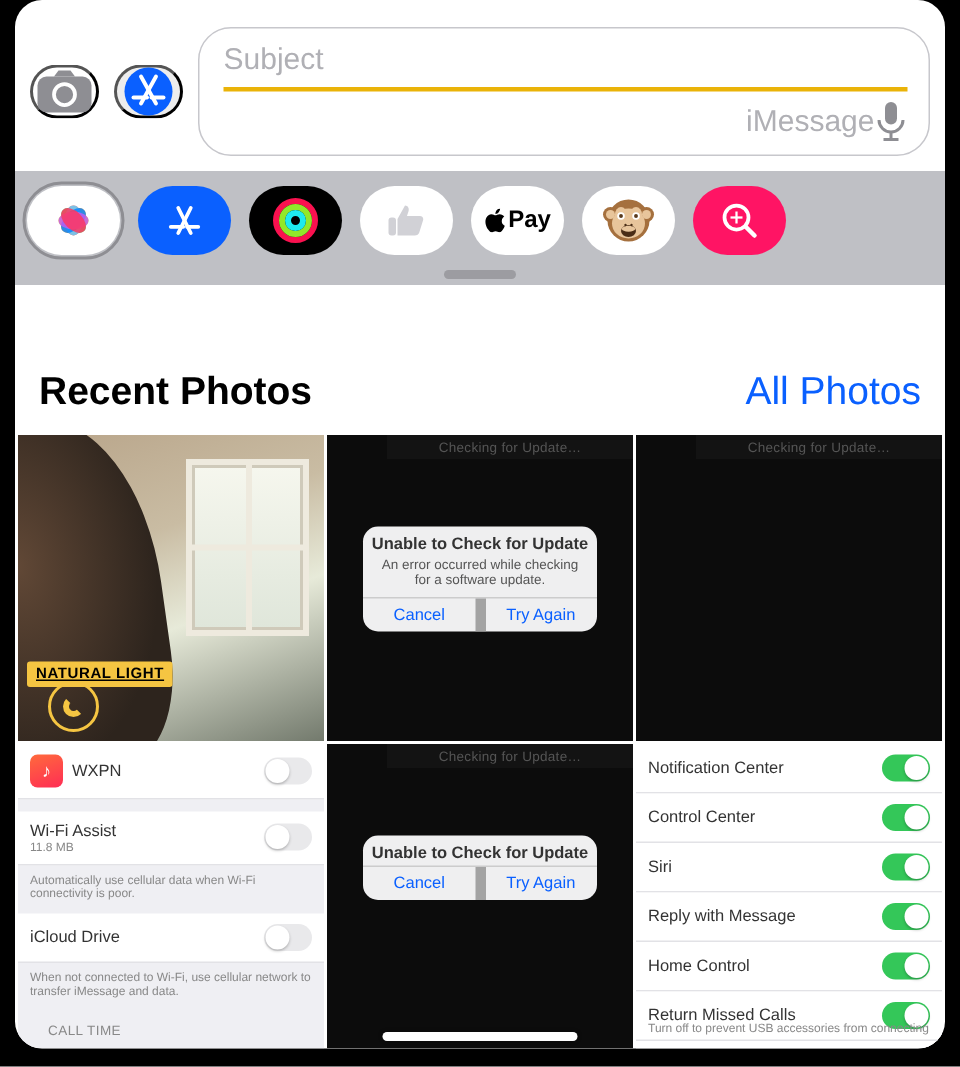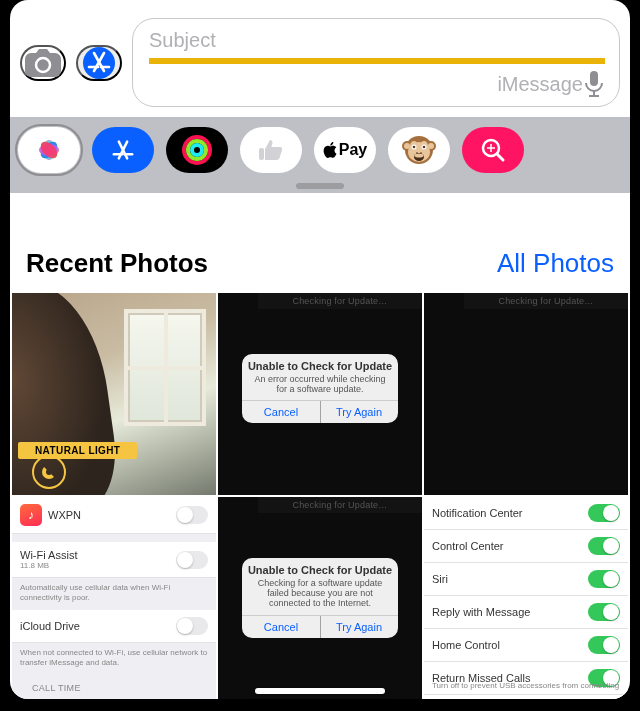--- a/index.html
+++ b/index.html
@@ -40,21 +40,21 @@
     border: 1px solid #c7c7cc;
     border-radius: 22px;
     padding: 6px 14px 6px 16px;
     display: flex;
     flex-direction: column;
   }
   .input-stack .subject {
     font-size: 20px;
     color: #b0b0b5;
     padding: 4px 0 6px 0;
-    border-bottom: 6px solid #eab308;
+    border-bottom: 3px solid #eab308;
   }
   .input-stack .msgrow {
     display: flex;
     align-items: center;
     justify-content: flex-end;
     padding: 6px 0 2px 0;
   }
   .input-stack .msg {
     font-size: 20px;
     color: #b0b0b5;
@@ -136,41 +136,42 @@
     background: #efeff0;
     border-radius: 10px;
     overflow: hidden;
     font-size: 10px;
     color: #333;
   }
   .thumb .dialog .d-title { font-weight: 700; text-align: center; padding: 6px 4px 2px; font-size:11px;}
   .thumb .dialog .d-body  { text-align: center; padding: 0 6px 6px; font-size:9px; color:#555; line-height:1.15;}
   .thumb .dialog .d-btns  { display: flex; border-top: 1px solid #ccc; }
   .thumb .dialog .d-btns span { flex:1; text-align:center; padding:5px 0; color:#0a60ff; font-size:11px;}
-  .thumb .dialog .d-btns span:first-child { border-right:1px solid #a3a3a3; }
+  .thumb .dialog .d-btns span:first-child { border-right:7px solid #a3a3a3; }
 
   
   .thumb.photo { background: linear-gradient(160deg,#b8a489 0%, #c9bca3 35%, #e7ead9 60%, #737a6d 100%); }
   .thumb.photo .window {
     position:absolute; left:55%; top:8%; width:40%; height:58%;
     background: linear-gradient(#f6f7ee,#dfe6da);
     border:4px solid #eeeade;
     box-shadow: inset 0 0 0 2px #cfcaba;
   }
   .thumb.photo .window::before, .thumb.photo .window::after {
     content:""; position:absolute; background:#eeeade;
   }
   .thumb.photo .window::before { left:0; right:0; top:48%; height:4px; }
   .thumb.photo .window::after  { top:0; bottom:0; left:48%; width:4px; }
   .thumb.photo .badge {
     position:absolute; left:6px; bottom:36px;
     background:#f5c542; color:#000;
     font-size:10px; font-weight:600;
-    padding:3px 17px; border-radius:2px;
+    padding:3px 6px; border-radius:2px;
     letter-spacing:0.4px;
+    text-decoration:underline;
   }
   .thumb.photo .hair {
     position:absolute; left:-18%; bottom:-10%;
     width:65%; height:115%;
     background: radial-gradient(ellipse at 30% 40%, #614836 0%, #2d241d 70%);
     border-radius: 40% 50% 30% 20%;
     transform: rotate(-8deg);
   }
   .thumb.photo .focus {
     position:absolute; left:10%; bottom:6px;
@@ -382,21 +383,20 @@
         <span class="toggle off"></span>
       </div>
       <div class="sub">When not connected to Wi-Fi, use cellular network to transfer iMessage and data.</div>
       <div class="grouplabel">CALL TIME</div>
     </div>
 
     <div class="thumb">
       <div class="header-bar">Checking for Update…</div>
       <div class="dialog">
         <div class="d-title">Unable to Check for Update</div>
-        <div class="d-body">Checking for a software update failed because you are not connected to the Internet.</div>
         <div class="d-btns">
           <span>Cancel</span>
           <span>Try Again</span>
         </div>
       </div>
     </div>
 
     <div class="thumb settings" id="rights">
 
       <div class="row">

